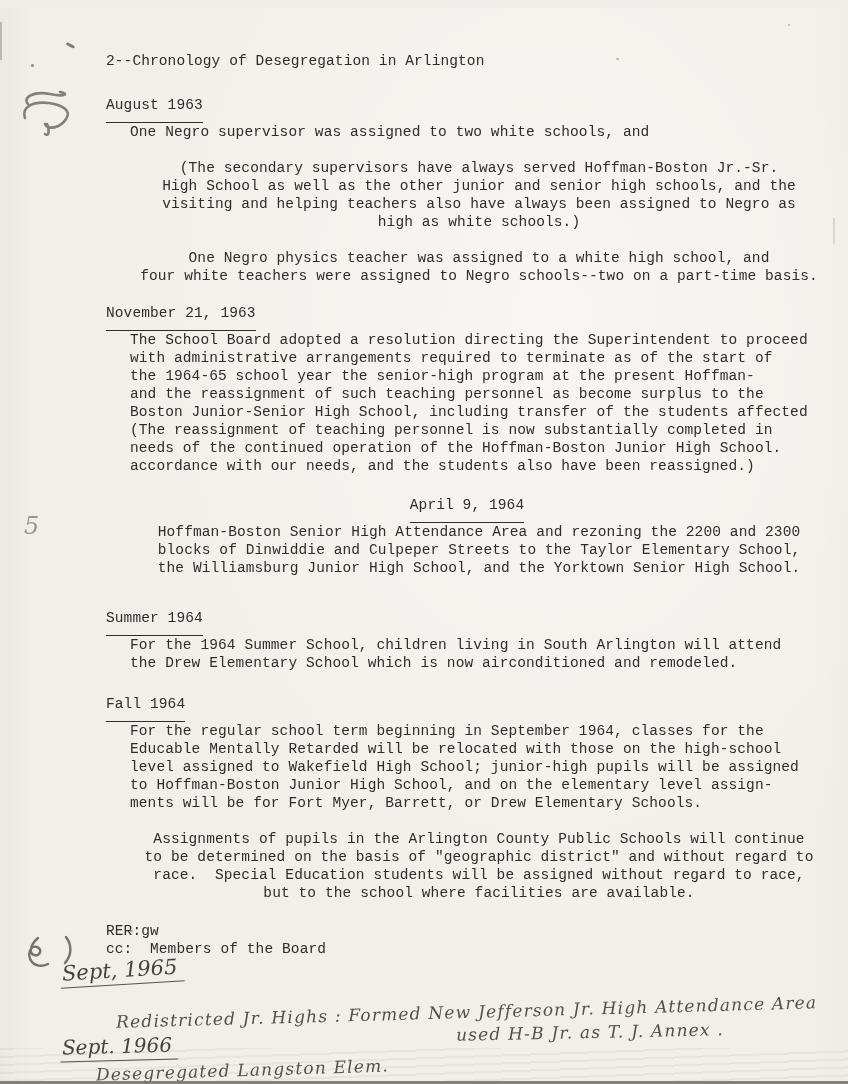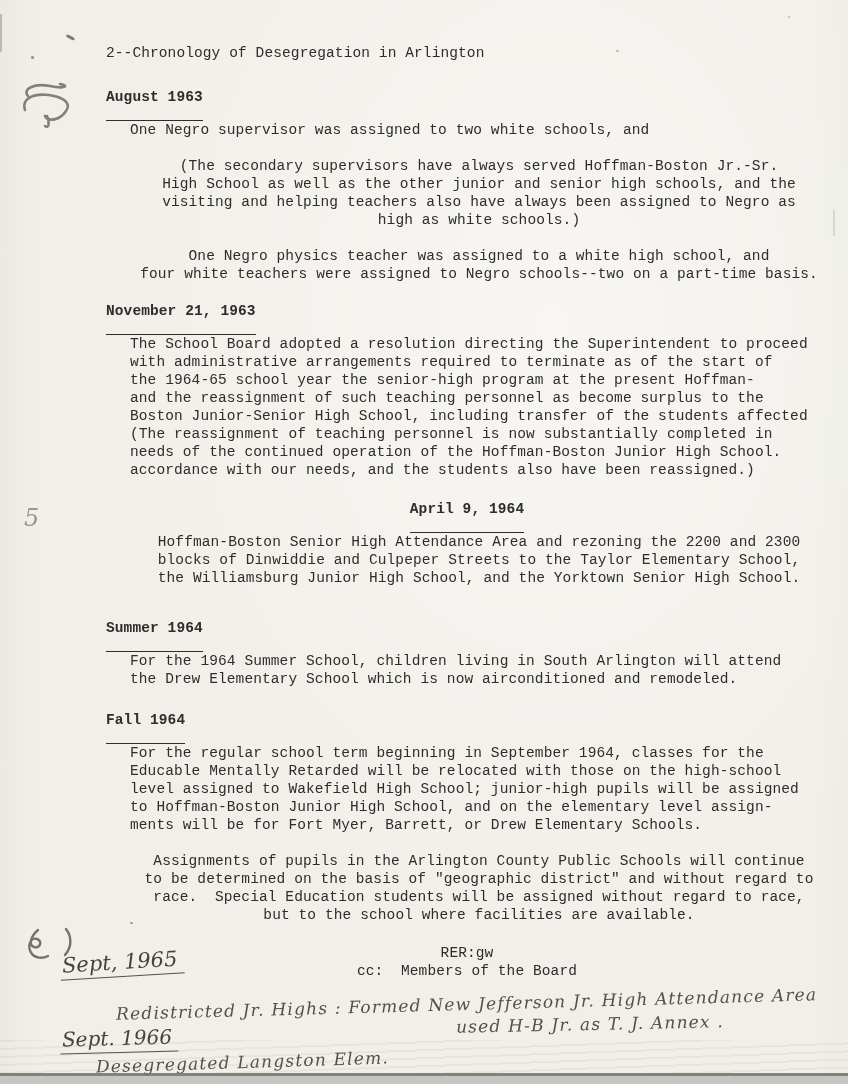--- a/index.html
+++ b/index.html
@@ -8,44 +8,44 @@
     overflow: hidden;
     position: relative;
     background: #efeee8;
     font-family: "Liberation Mono", "DejaVu Sans Mono", monospace;
   }
   .page {
     position: absolute; inset: 0;
     background:
       radial-gradient(ellipse at 65% 30%, rgba(255,255,255,0.45), rgba(255,255,255,0) 60%),
       linear-gradient(90deg, #eae9e2 0%, #f1efe9 4%, #f1efe9 96%, #edece5 100%);
+    margin-top: 8px;
   }
   
   .typed {
     position: absolute; left: 106px; top: 44px; right: 20px;
     color: #2e2d2a;
     font-size: 14.5px; line-height: 18px;
     letter-spacing: 0.1px;
   }
   .line, .heading, .title, .footer div { white-space: pre; }
   .title { }
   .heading span {
     display: inline-block;
     border-bottom: 1.6px solid #2e2d2a;
-    padding-bottom: 14px;
-    font-weight: bold;
+    padding-bottom: 8px;
   }
   .sec .para { margin-left: 24px; }
   .para + .para { margin-top: 18px; text-align: center; }
   .sec-august-1963 { margin-top: 26px; }
   .sec-november-21-1963 { margin-top: 19px; }
   .sec-april-9-1964 { margin-top: 21px; text-align: center; }
   .sec-summer-1964 { margin-top: 32px; }
   .sec-fall-1964 { margin-top: 23px; }
-  .footer { margin-top: 20px; text-align: center; }
+  .footer { margin-top: 20px; }
   
   .hand {
     position: absolute;
     font-family: "DejaVu Serif", serif;
     font-style: italic;
     color: #45433e;
     white-space: pre;
   }
   .hand.date { font-size: 21px; border-bottom: 1.6px solid #55534d; padding: 0 6px 2px 2px; }
   .hand.note { font-size: 17px; letter-spacing: 1.2px; opacity: 0.92; }

